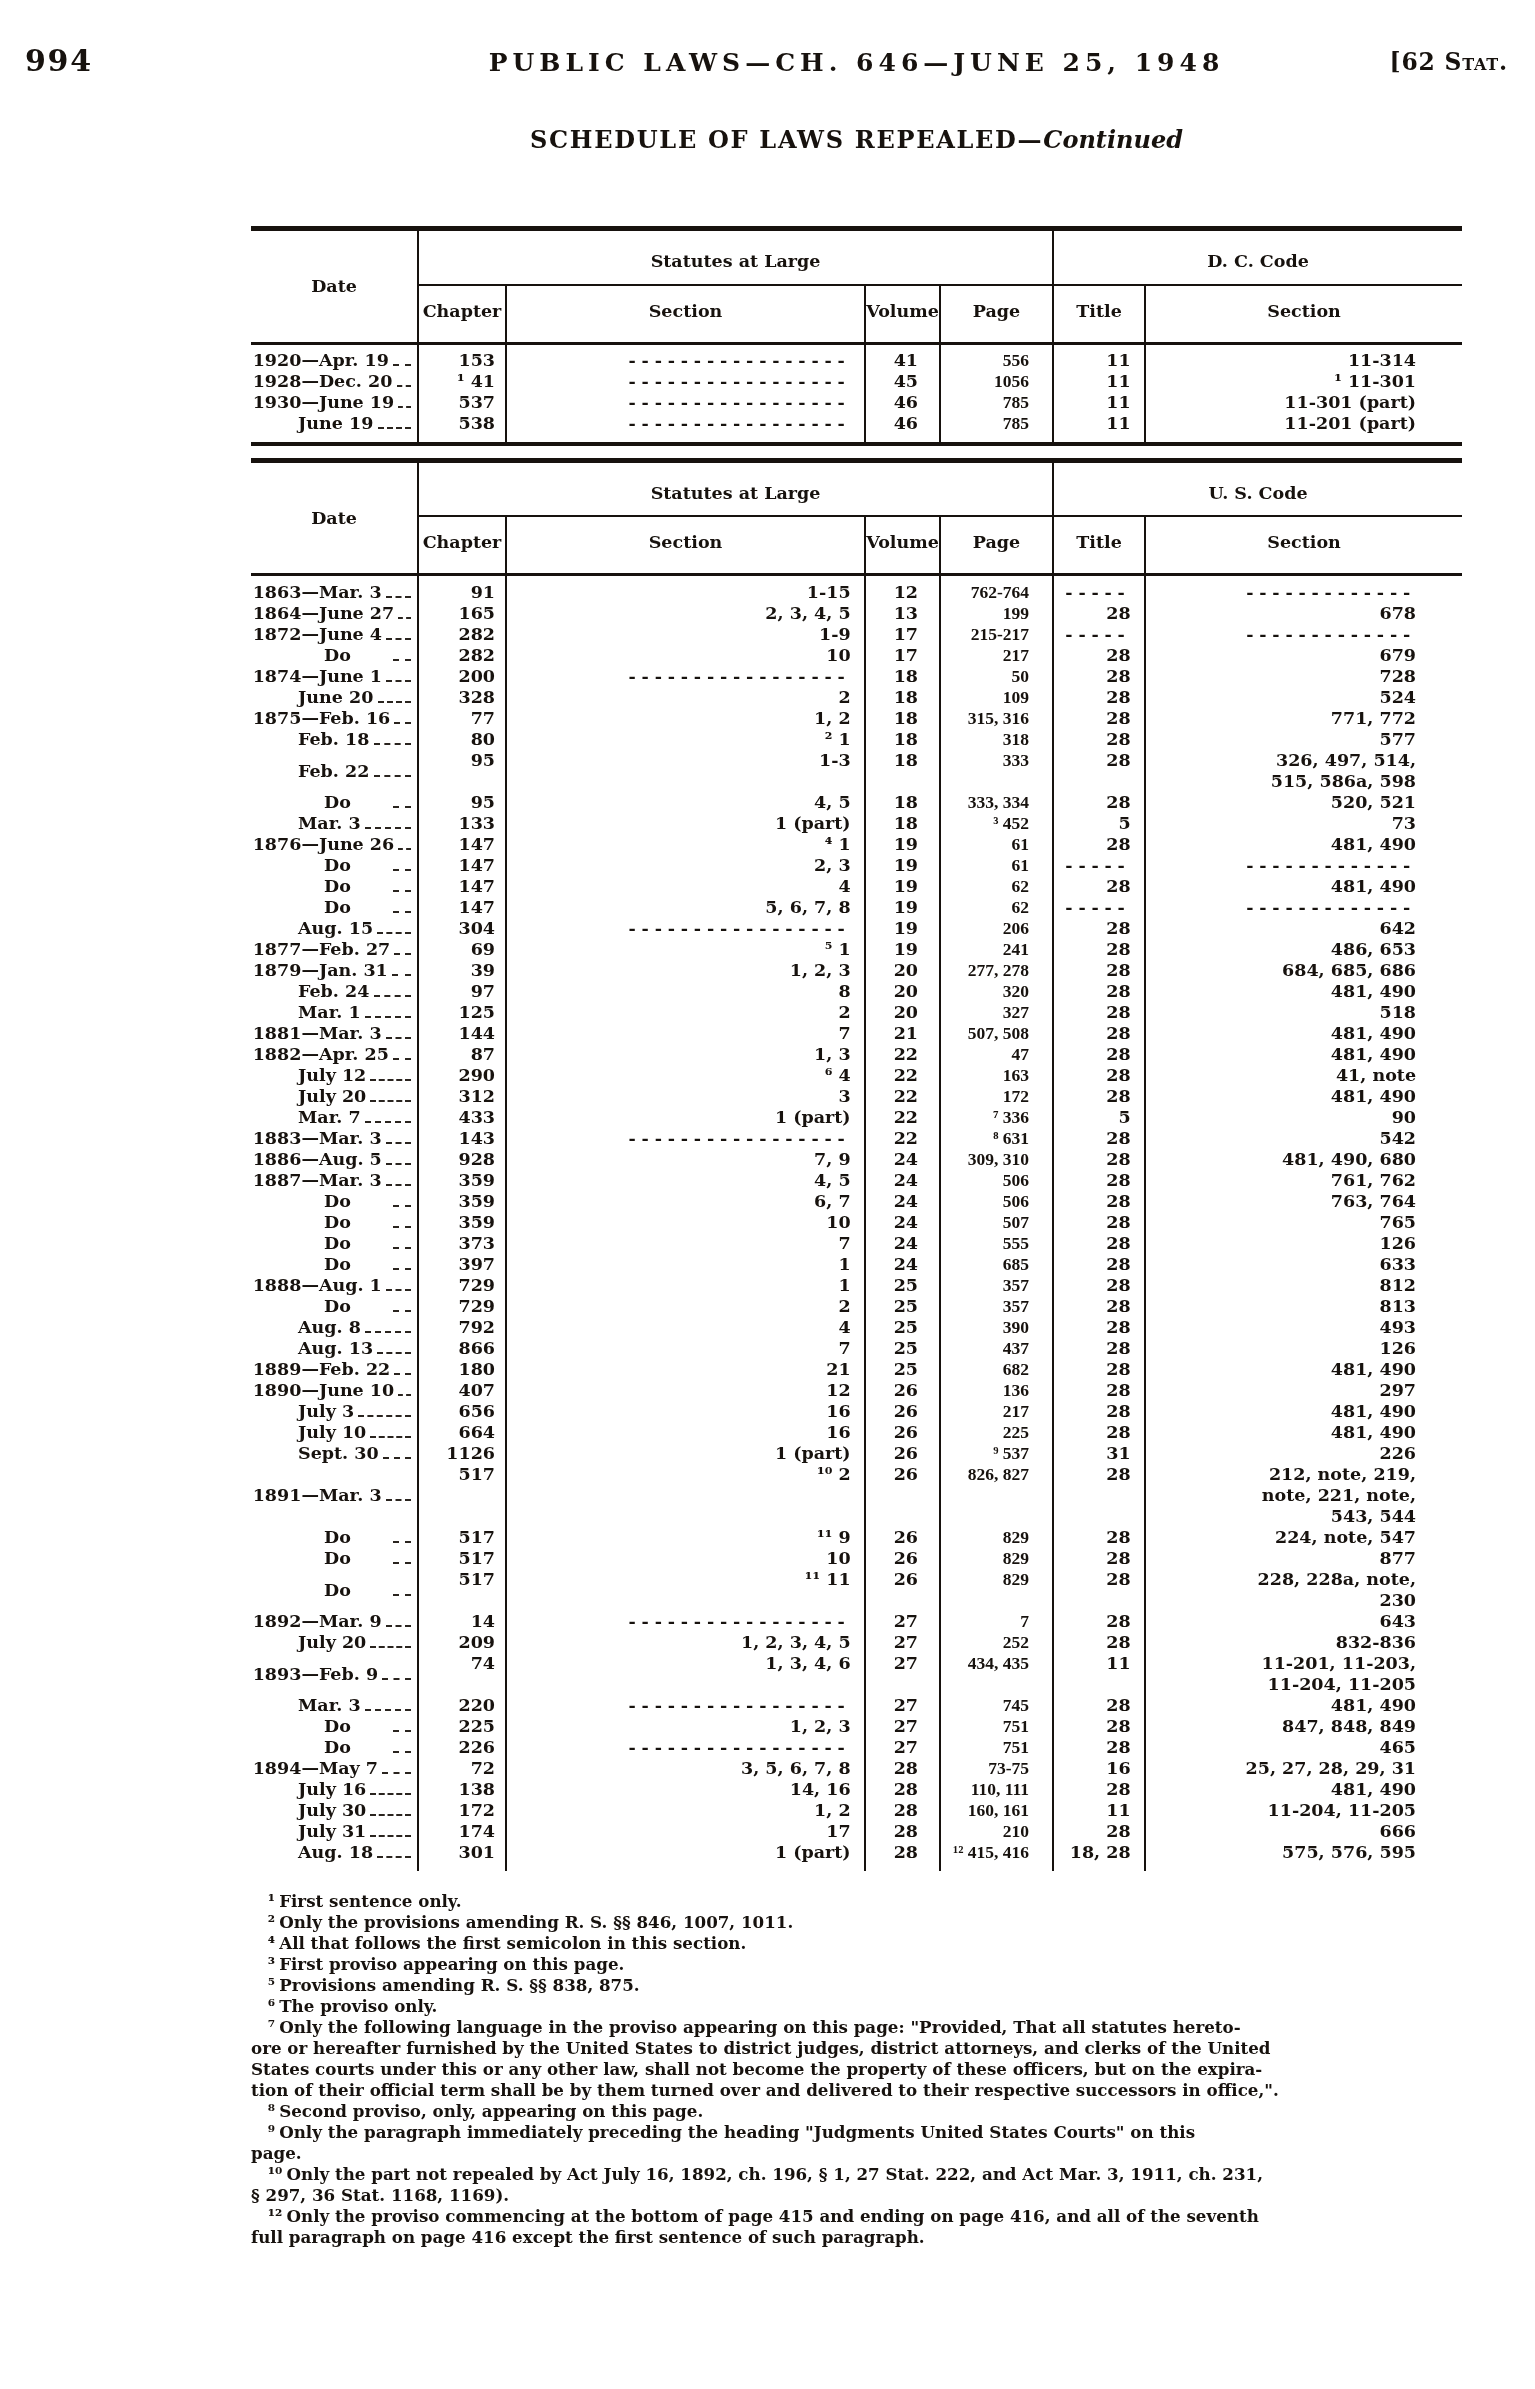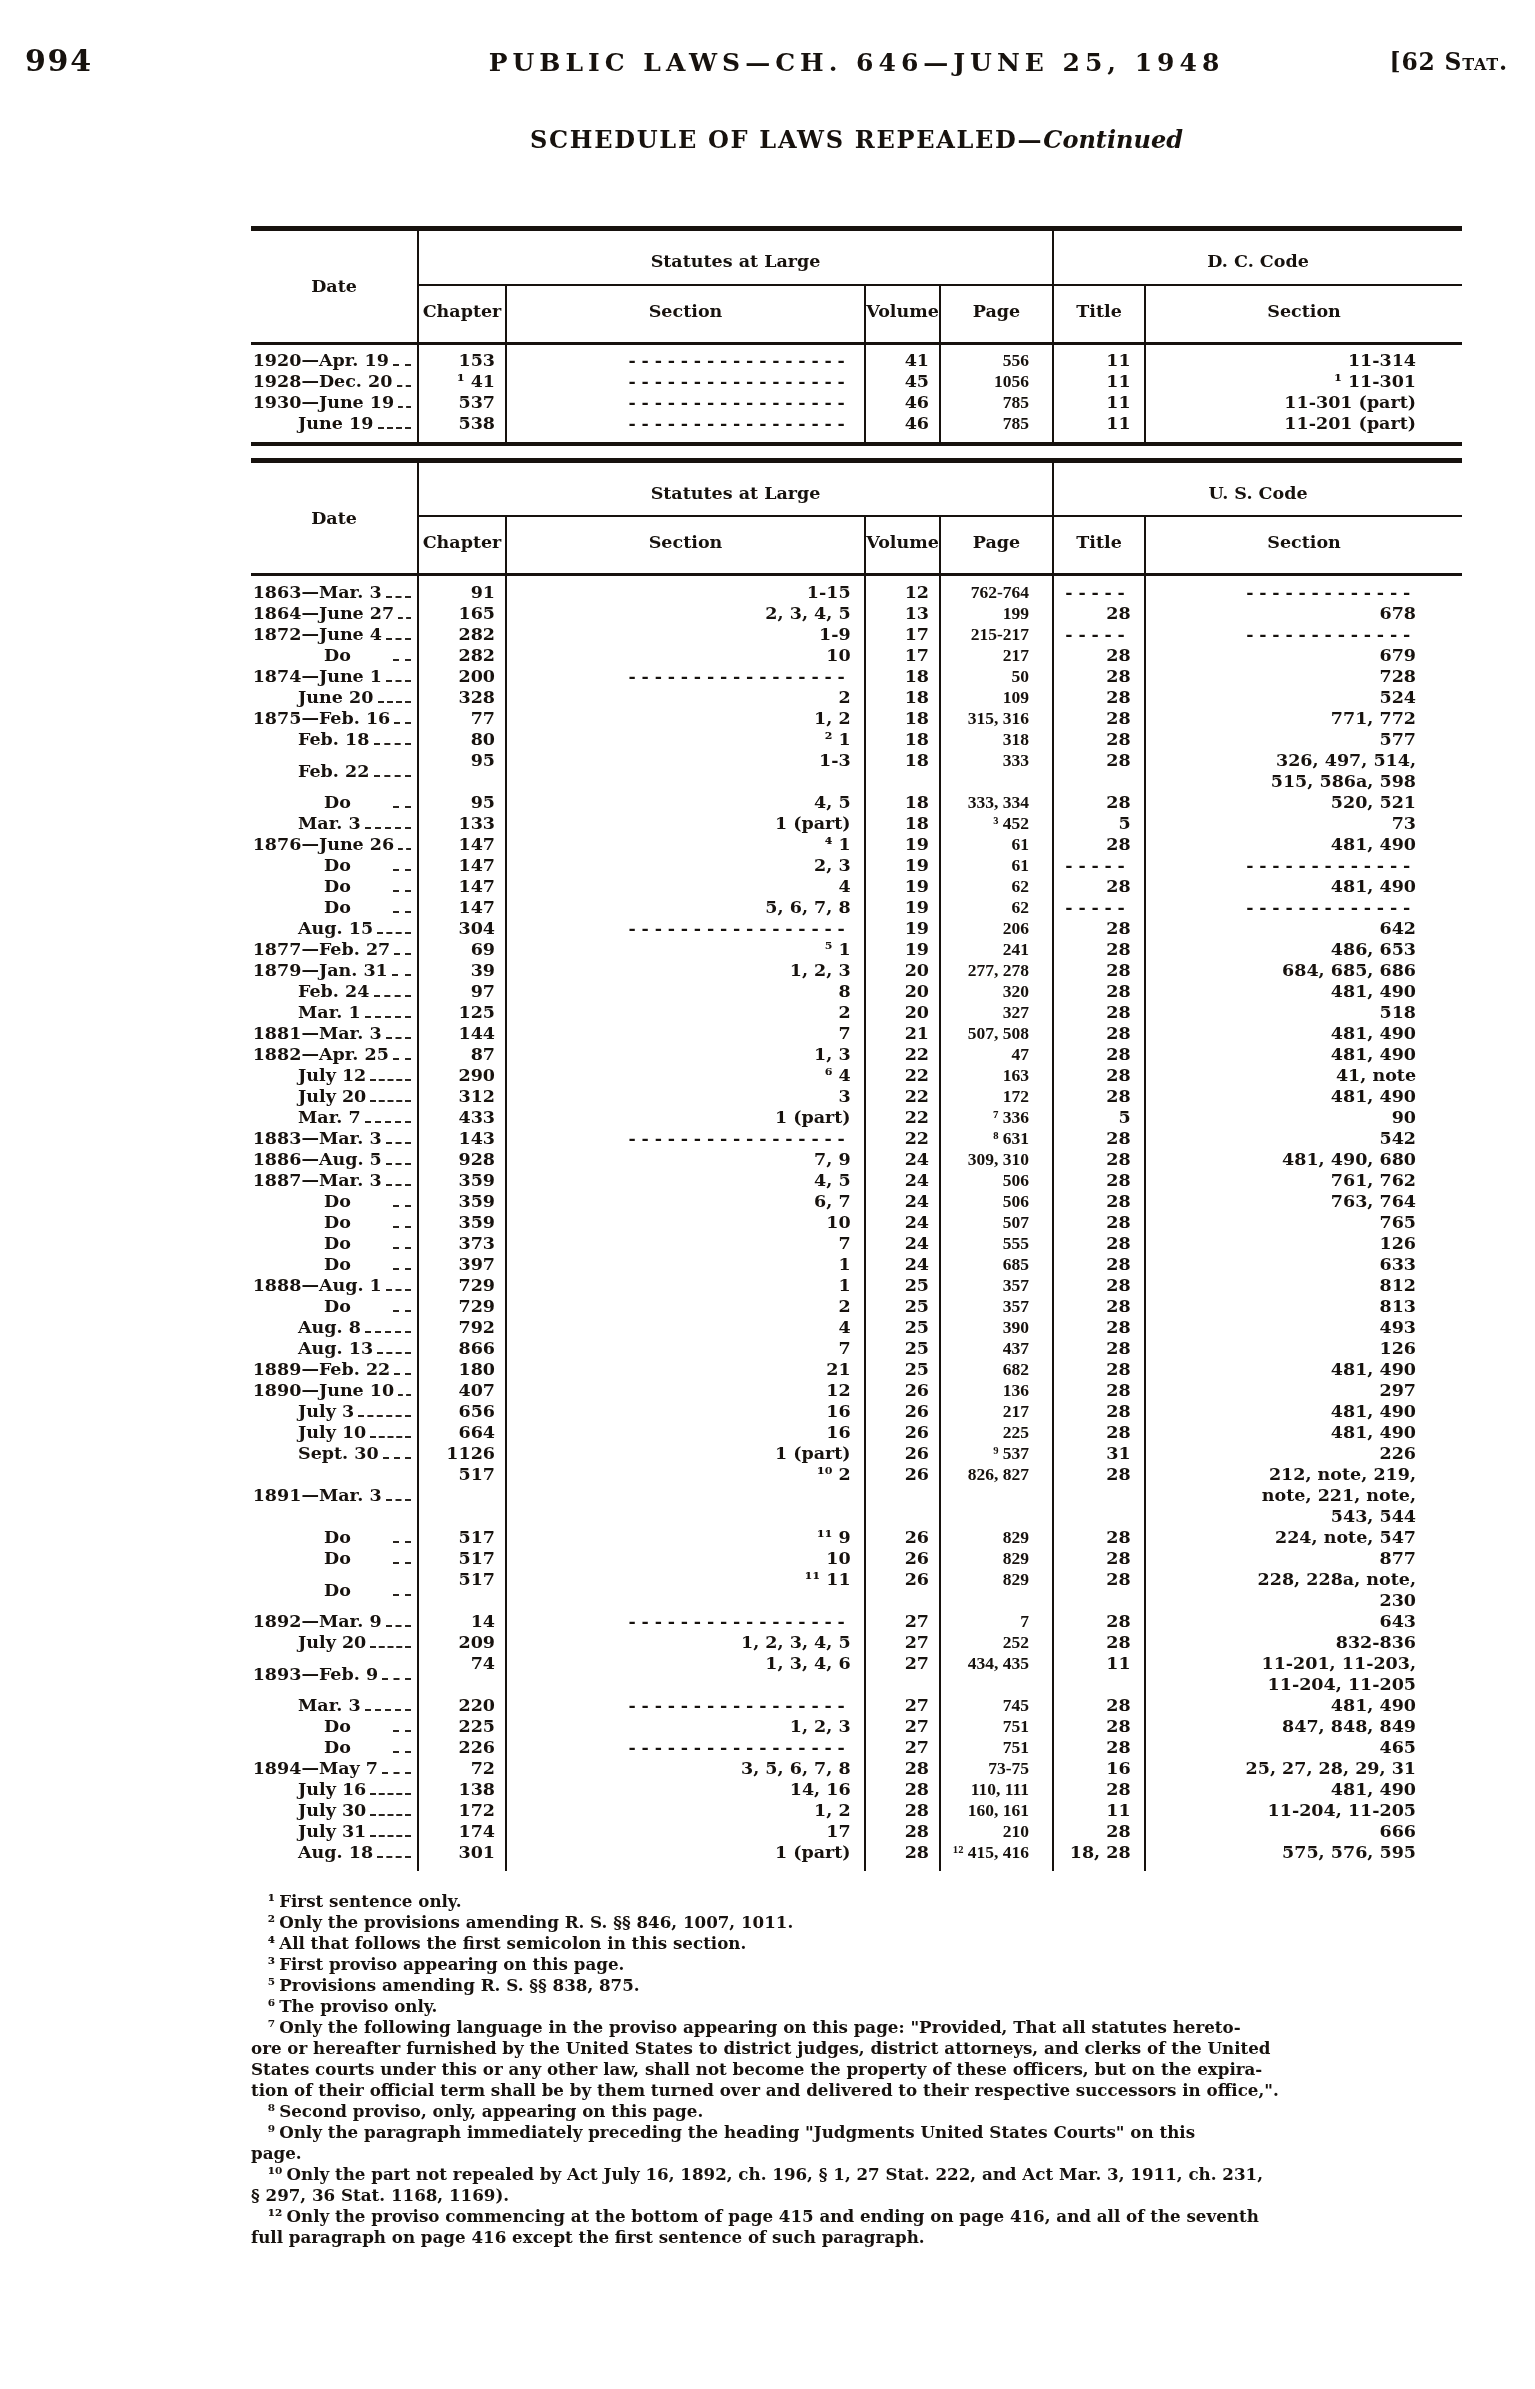--- a/index.html
+++ b/index.html
@@ -35,21 +35,21 @@
   .hb{border-bottom:3.3px solid #17120e;}
   .vl{border-left:2.5px solid #17120e;}
   tbody tr:first-child td{padding-top:5.8px;}
   tbody tr:last-child td{padding-bottom:7.5px;}
   td.c-date{padding-right:3.3px;}
   td .dwrap{display:flex;align-items:flex-end;}
   td .dtext{white-space:nowrap;text-align:center;}
   .ind0 .dwrap{padding-left:1.7px;} .ind1 .dwrap{padding-left:47px;} .ind2 .dwrap{padding-left:73px;gap:38px;}
   .leader{flex:1 1 auto;border-bottom:2.5px dashed #2a241f;margin:0 2.5px 5px 4.2px;min-width:10px;}
   td.c-ch,td.c-sec,td.c-vol,td.c-pg,td.c-ti,td.c-code{text-align:right;vertical-align:top;}
-  td.c-ch{padding-right:10px;} td.c-sec{padding-right:13.4px;} td.c-vol{padding-right:10px;margin-left:23px;}
+  td.c-ch{padding-right:10px;} td.c-sec{padding-right:13.4px;} td.c-vol{padding-right:21px;margin-left:23px;}
   td.c-pg{padding-right:23px;font-family:Liberation Serif, serif;} td.c-ti{padding-right:13.4px;}
   td.c-code{padding-right:46px;white-space:pre-line;}
   .dashes{letter-spacing:5.8px;}
   
   .footnotes{position:relative;margin-top:20px;width:1211px;font-size:16.7px;line-height:21px;}
   .fn{margin:0;white-space:pre-line;}
   .fnm{margin-left:16.7px;margin-right:4.2px;vertical-align:top;}
 </style>
 </head>
 <body>

